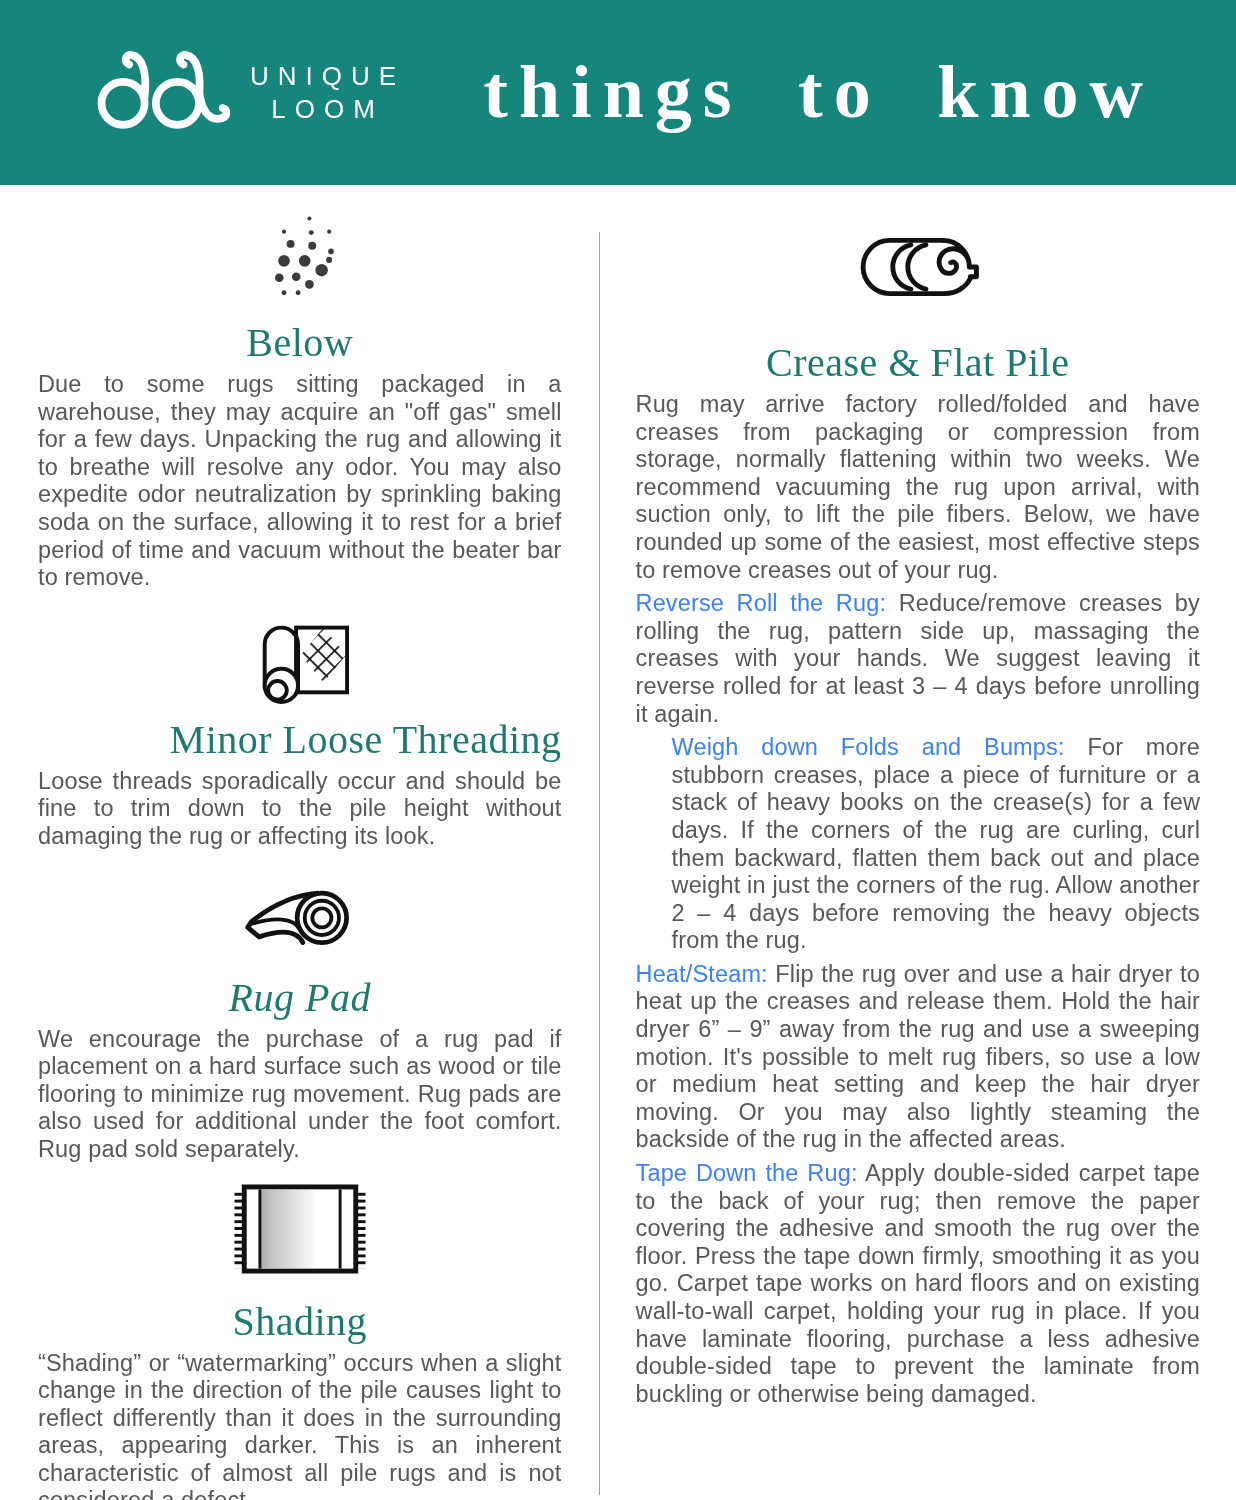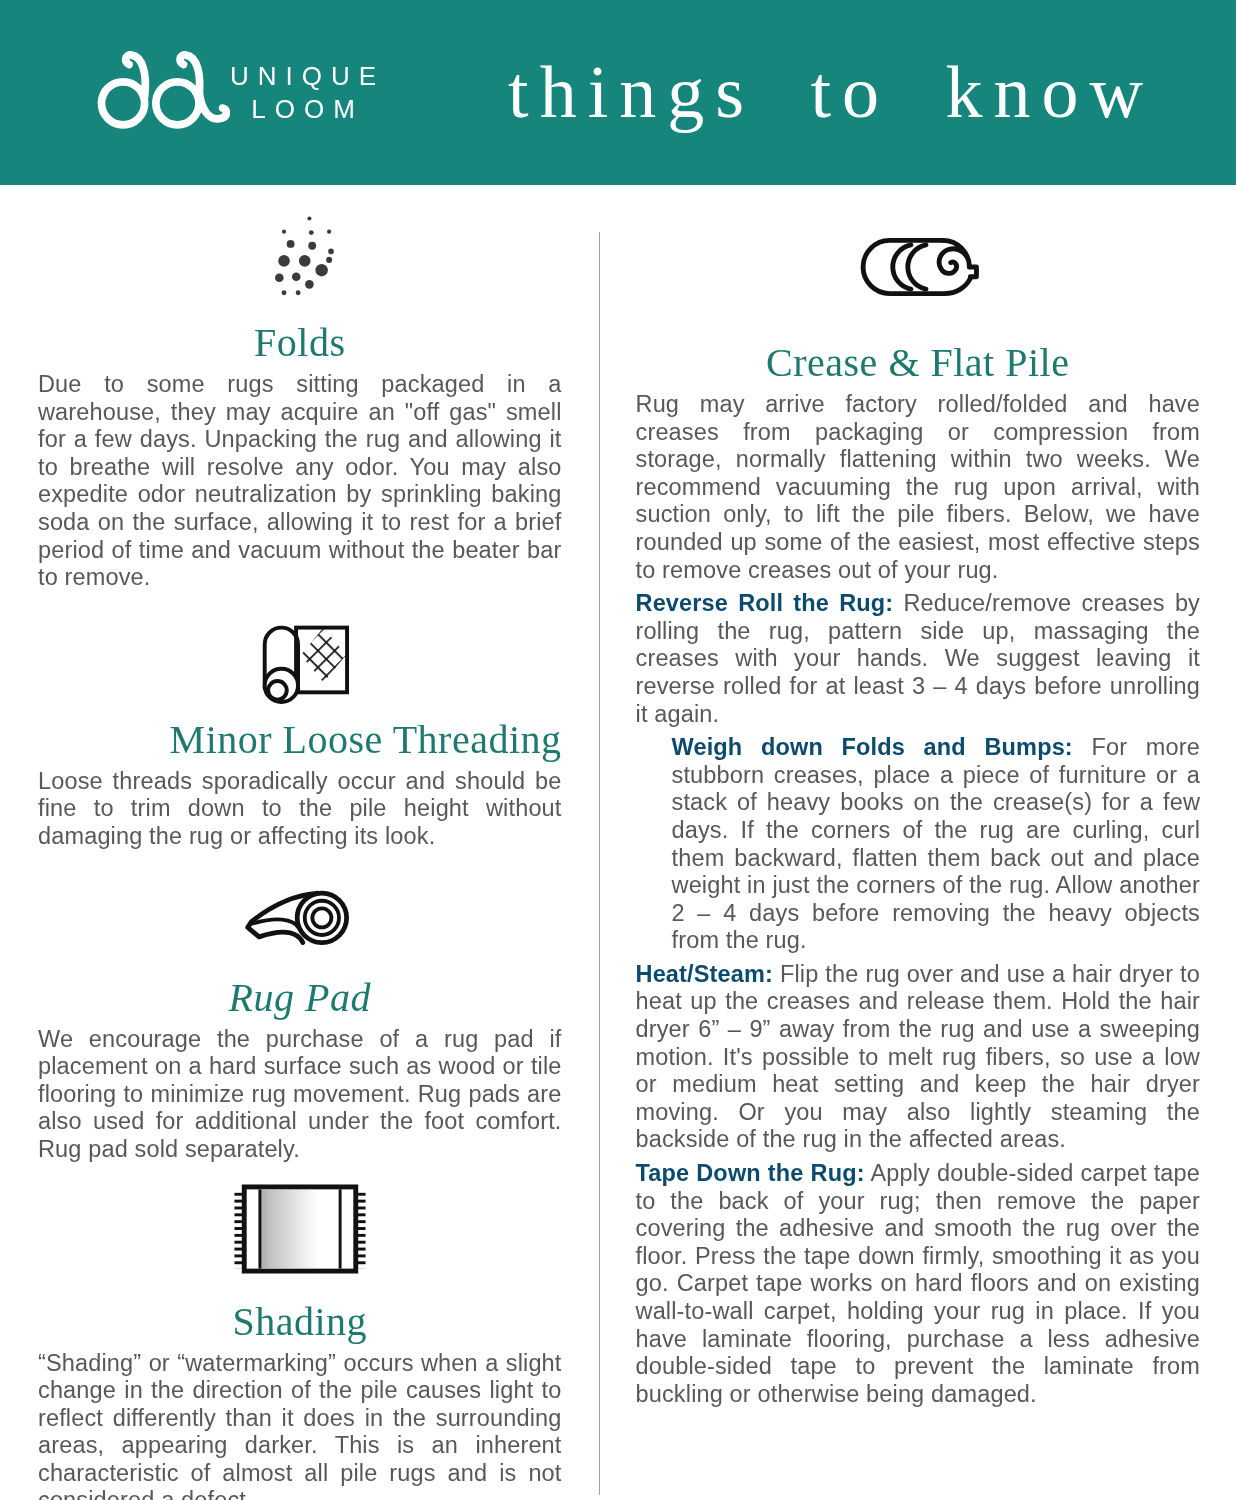--- a/index.html
+++ b/index.html
@@ -8,30 +8,30 @@
     position:relative; width:1236px; height:1500px; margin:0 auto;
     background:#ffffff; overflow:hidden;
     font-family:"Liberation Sans", sans-serif;
   }
   
   .banner {
     height:185px; background:#16857B;
     display:flex; align-items:center;
     padding:0 82px 0 92px;
   }
-  .brand { display:flex; align-items:center; }
+  .brand { display:flex; align-items:center; gap:20px; }
   .brand svg { display:block; }
   .brand-text {
     display:flex; flex-direction:column; align-items:center;
     color:#ffffff; font-size:26px; letter-spacing:9px;
     line-height:1.25; font-weight:400;
   }
   .banner-title {
     margin-left:auto; color:#ffffff;
-    font-family:"Liberation Serif", serif; font-weight:400;
+    font-family:"Liberation Serif", serif; font-weight:700;
     font-size:74px; letter-spacing:11px; word-spacing:26px;
     white-space:nowrap;
   }
   
   .content { display:flex; align-items:stretch; padding:0 36px 0 38px; }
   .col { display:block; }
   .col-left  { width:524px; }
   .col-right { width:565px; margin-left:36px; }
   .divider {
     width:1px; background:#a0a0a0; margin-left:37px;
@@ -40,21 +40,21 @@
   .icon-wrap { display:flex; justify-content:center; }
   h2.heading {
     font-family:"Liberation Serif", serif; font-weight:500;
     color:#1E7A70; font-size:40px; line-height:44px;
     text-align:center; letter-spacing:0.5px;
   }
   p.body {
     font-size:23.5px; line-height:27.6px; color:#57585A;
     text-align:justify; letter-spacing:0.15px;
   }
-  p.body strong { color:#0c4a6e; font-weight:bold; }
+  p.body strong { color:#3b82f6; font-weight:normal; }
   
   .s1 .icon-wrap { margin-top:26px; } .s1 .heading { margin-top:16px; } 
   .s2 .icon-wrap { margin-top:16px; } .s2 .heading { margin-top:10px;text-align:right; }
   .s3 .icon-wrap { margin-top:25px; } .s3 .heading { margin-top:22px;font-style:italic; }
   .s4 .icon-wrap { margin-top:20px; } .s4 .heading { margin-top:26px; }
   .section p.body { margin-top:6px; }
   .r1 .icon-wrap { margin-top:50px; } .r1 .heading { margin-top:42px; }
   p.tip1 { margin-top:22px; }
   p.tip2 { margin-top:34px;margin-left:36px; }
   p.tip3 { margin-top:44px; }
@@ -105,21 +105,21 @@
                 <circle cx="86" cy="52" r="3.2"></circle>
               <circle cx="33" cy="71" r="4.6"></circle>
                 <circle cx="51" cy="70" r="4.6"></circle>
                 <circle cx="78" cy="63" r="6.6"></circle>
               <circle cx="65" cy="78" r="4.6"></circle>
               <circle cx="38" cy="87" r="2.6"></circle>
                 <circle cx="53" cy="87" r="2.6"></circle>
             </g>
           </svg>
         </div>
-        <h2 class="heading">Folds</h2>
+        <h2 class="heading">Below</h2>
         <p class="body">Due to some rugs sitting packaged in a warehouse, they may acquire an "off gas" smell for a few days. Unpacking the rug and allowing it to breathe will resolve any odor. You may also expedite odor neutralization by sprinkling baking soda on the surface, allowing it to rest for a brief period of time and vacuum without the beater bar to remove.</p>
       </div>
 
       <div class="section s2">
         <div class="icon-wrap">
           <svg width="110" height="100" viewBox="0 0 112 102">
             <defs>
               <pattern id="xhatch" width="12" height="12" patternUnits="userSpaceOnUse" patternTransform="rotate(45 80 48)">
                 <path d="M0 0 H12 M0 0 V12" stroke="#111" stroke-width="3.4" fill="none"></path>
               </pattern>

